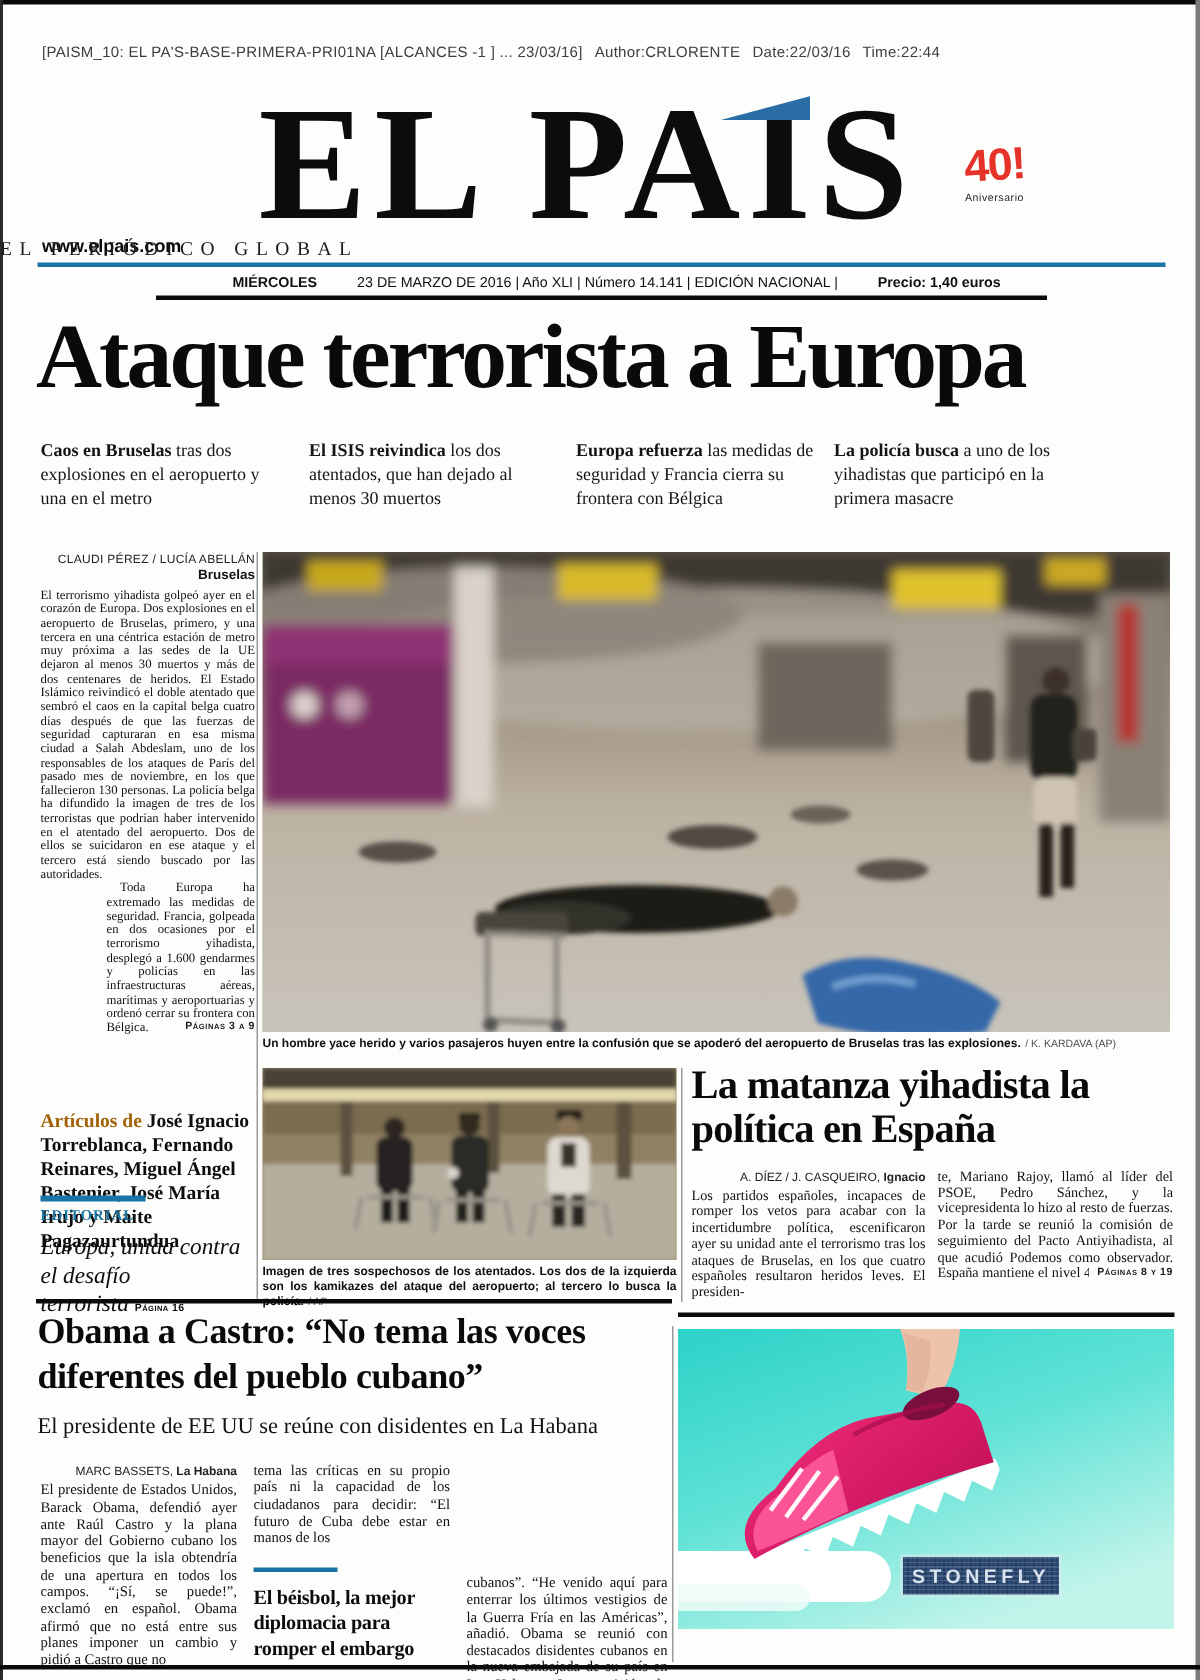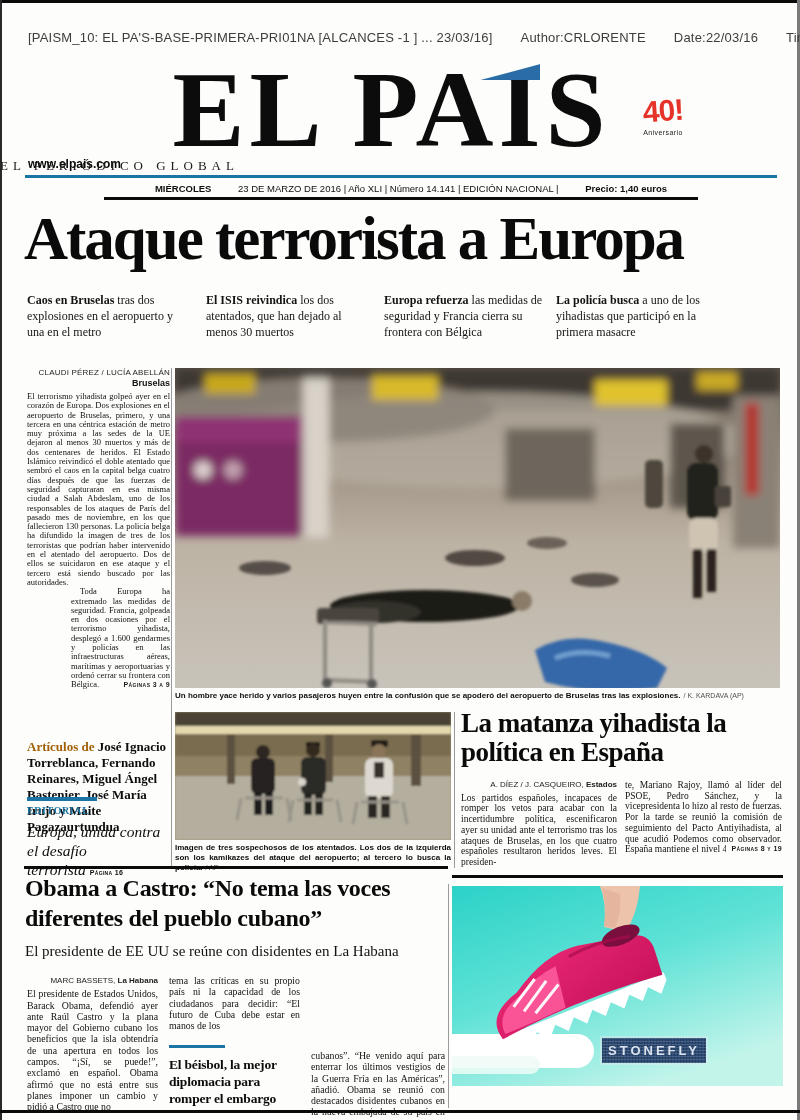--- a/index.html
+++ b/index.html
@@ -5,22 +5,22 @@
   html,body{margin:0;padding:0;background:#ffffff;}
   .abs{position:absolute;}
   .page{position:relative;width:800px;height:1120px;background:#fdfdfb;color:#111;
         font-family:"Liberation Serif",serif;overflow:hidden;}
   
   .edge-top{left:0;top:0;width:800px;height:3px;background:#0a0a0a;}
   .edge-bottom{left:0;top:1110px;width:800px;height:3px;background:#0a0a0a;}
   .edge-left{left:0;top:0;width:2px;height:1120px;background:#2a2a2a;}
   .edge-right{left:797px;top:0;width:3px;height:1120px;background:#7a7a7a;}
 
-  .prepress{left:28px;top:30px;width:540px;display:flex;gap:28px;
-            font-family:"Liberation Sans",sans-serif;font-size:13px;color:#3d3d3d;letter-spacing:.2px;white-space:nowrap;}
+  .prepress{left:28px;top:30px;width:540px;display:flex;gap:8px;
+            font-family:"Liberation Sans",sans-serif;font-size:10px;color:#3d3d3d;letter-spacing:.2px;white-space:nowrap;}
 
   .masthead-wrap{left:0;right:40px;top:56px;text-align:center;}
   .masthead{font-weight:bold;font-size:108px;line-height:1;letter-spacing:5px;color:#0c0c0c;white-space:nowrap;margin:0;padding-left:23px;}
   .i-wrap{position:relative;display:inline-block;}
   .pennant{position:absolute;left:-18px;top:8px;width:60px;height:16px;background:#2a6da6;
            clip-path:polygon(0 100%,100% 0,100% 100%);}
   .anniv{left:636px;top:96px;width:54px;text-align:center;}
   .anniv-num{font-family:"Liberation Sans",sans-serif;font-weight:bold;font-size:30px;line-height:1;
              color:#e63329;letter-spacing:-1px;transform:rotate(-4deg);}
   .anniv-label{font-family:"Liberation Sans",sans-serif;font-size:7px;color:#222;margin-top:3px;letter-spacing:.4px;}
@@ -266,21 +266,21 @@
           <path d="M122 88 H158 M118 88 L114 110 M162 88 L166 110"></path>
           <path d="M186 90 H224 M182 90 L178 112 M228 90 L232 112"></path>
         </g>
       </g>
     </svg>
   </div>
   <div class="abs caption" id="cap-cctv"><span>Imagen de tres sospechosos de los atentados. Los dos de la izquierda son los kamikazes del ataque del aeropuerto; al tercero lo busca la policía.</span><span class="credit">/ AP</span></div>
 
   <h3 class="abs matanza-hl">La matanza yihadista la política en España</h3>
   <div class="abs mcol" id="mcol1">
-    <div class="sbyline"><span>A. DÍEZ / J. CASQUEIRO, </span><span class="b">Estados</span></div>
+    <div class="sbyline"><span>A. DÍEZ / J. CASQUEIRO, </span><span class="b">Ignacio</span></div>
     <span>Los partidos españoles, incapaces de romper los vetos para acabar con la incertidumbre política, escenificaron ayer su unidad ante el terrorismo tras los ataques de Bruselas, en los que cuatro españoles resultaron heridos leves. El presiden-</span>
   </div>
   <div class="abs mcol p-rel" id="mcol2"><span>te, Mariano Rajoy, llamó al líder del PSOE, Pedro Sánchez, y la vicepresidenta lo hizo al resto de fuerzas. Por la tarde se reunió la comisión de seguimiento del Pacto Antiyihadista, al que acudió Podemos como observador. España mantiene el nivel 4 de alerta.</span><span class="pages-ref">Páginas 8 y 19</span></div>
 
   <div class="abs hrule" id="obama-rule"></div>
   <div class="abs hrule" id="ad-rule"></div>
 
   <h3 class="abs obama-hl">Obama a Castro: “No tema las voces diferentes del pueblo cubano”</h3>
   <div class="abs obama-sub">El presidente de EE UU se reúne con disidentes en La Habana</div>
   <div class="abs ocol" id="ocol1">

